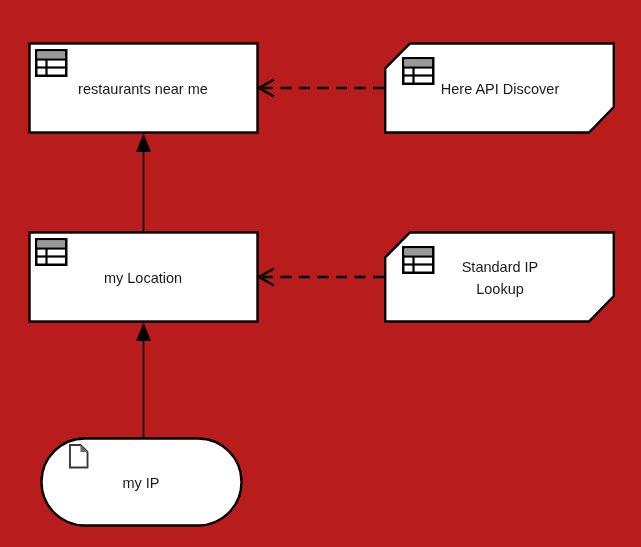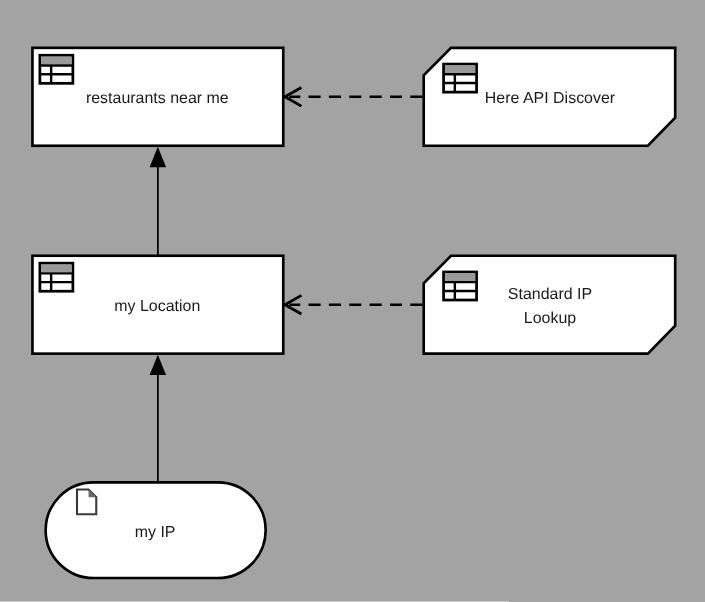--- a/index.html
+++ b/index.html
@@ -4,21 +4,21 @@
 <style>
   html, body {
     margin: 0;
     padding: 0;
     background: #ffffff;
   }
   .canvas {
     position: relative;
     width: 641px;
     height: 547px;
-    background: #a3a3a3;
+    background: #b91c1c;
     overflow: hidden;
   }
   svg { display: block; }
   .node-shape {
     fill: #ffffff;
     stroke: #000000;
     stroke-width: 2.4;
   }
   .node-label {
     font-family: "Liberation Sans", sans-serif;

